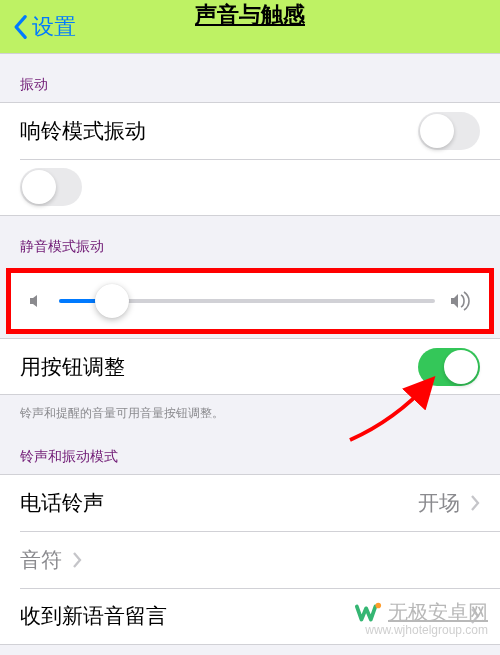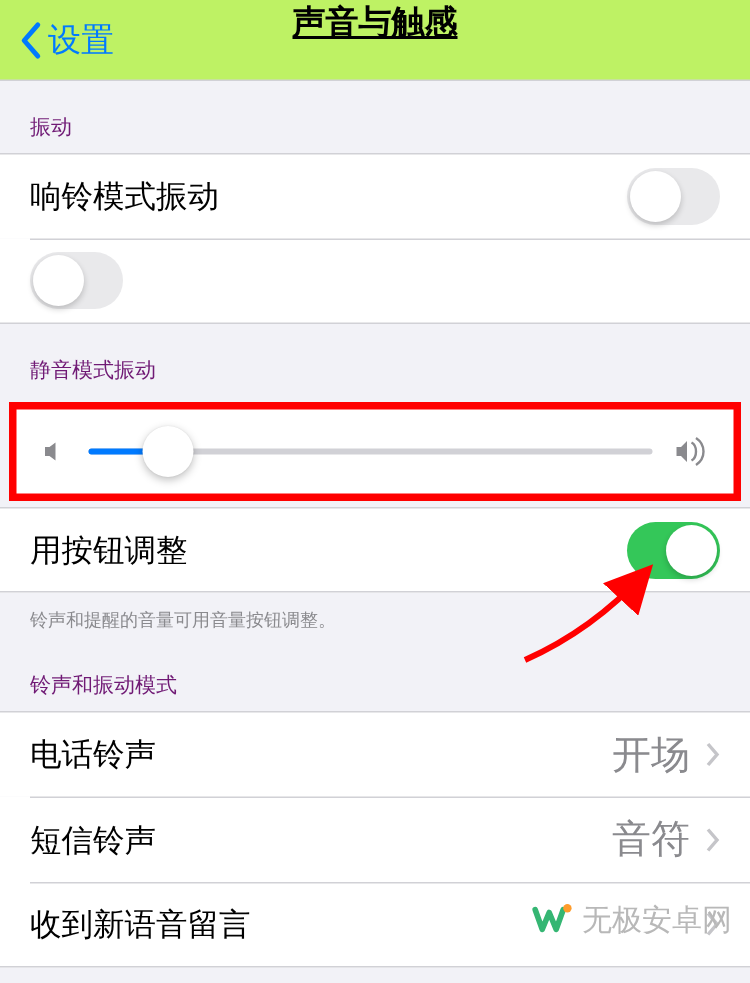--- a/index.html
+++ b/index.html
@@ -81,21 +81,21 @@
       background: #fff;
       border-radius: 50%;
       box-shadow: 0 2px 4px rgba(0,0,0,.2);
     }
     .switch.off .knob { left: 2px; }
     .switch.on  .knob { right: 2px; }
     .cell-right {
       display: flex;
       align-items: center;
       color: #8a8a8e;
-      font-size: 26px;
+      font-size: 21px;
     }
     .chevron {
       width: 10px; height: 18px;
       margin-left: 10px;
     }
     .chevron path { stroke: #c5c5c9; stroke-width: 2.3; fill: none; }
 
     
     .slider-wrap {
       padding: 4px 6px;
@@ -135,24 +135,25 @@
 
     
     .arrow { position: absolute; pointer-events: none; }
 
     
     .watermark {
       position: absolute;
       right: 12px;
       bottom: 28px;
       display: flex;
-      align-items: flex-end;
+      align-items: flex-start;
       font-size: 20px;
       color: #b8b8b8;
       font-weight: 500;
+      text-decoration: underline;
     }
     .watermark .sub {
       position: absolute;
       right: 0;
       top: 24px;
       font-size: 12px;
       color: #cfcfcf;
     }
     .wm-logo { width: 28px; height: 28px; margin-right: 6px; }
   </style>
@@ -213,21 +214,20 @@
 <div class="cell group-top">
   <span>电话铃声</span>
   <div class="cell-right">
     <span>开场</span>
     <svg class="chevron" viewBox="0 0 10 18">
         <path d="M2 2 L8 9 L2 16"></path>
       </svg>
   </div>
 </div>
 <div class="cell">
-  <span>短信铃声</span>
   <div class="cell-right">
     <span>音符</span>
     <svg class="chevron" viewBox="0 0 10 18">
         <path d="M2 2 L8 9 L2 16"></path>
       </svg>
   </div>
 </div>
 <div class="cell group-bottom">
   <span>收到新语音留言</span>
   <div class="cell-right">
@@ -246,13 +246,14 @@
   </defs>
   <path d="M10 70 Q55 50 90 12" stroke="#ff0000" stroke-width="4" fill="none" marker-end="url(#ah)"></path>
 </svg>
 
 <div class="watermark">
   <svg class="wm-logo" viewBox="0 0 30 30">
     <path d="M3 8 L8 22 L13 10 L18 22 L23 8" stroke="#35b673" stroke-width="4" fill="none" stroke-linecap="round" stroke-linejoin="round"></path>
     <circle cx="26" cy="7" r="3" fill="#ff9c2b"></circle>
   </svg>
   <span>无极安卓网</span>
+  <span class="sub">www.wjhotelgroup.com</span>
 </div>
 
 </body></html>

